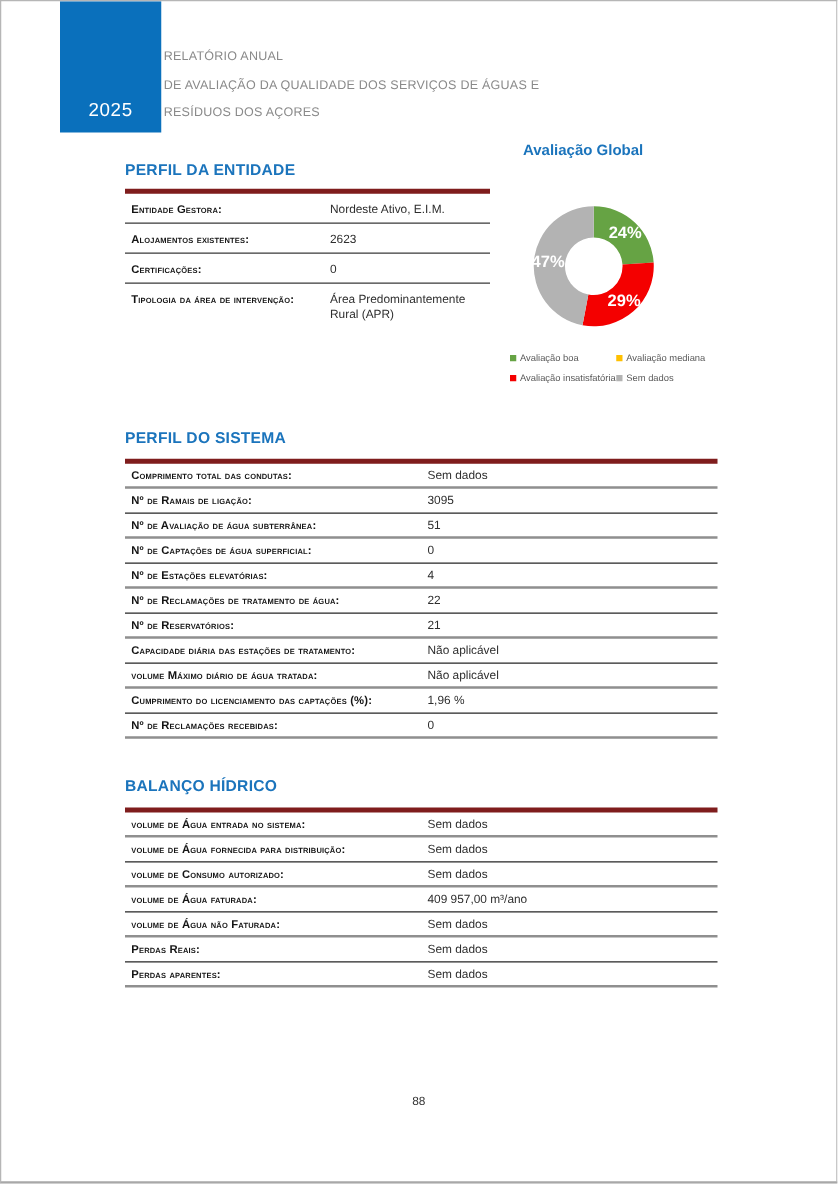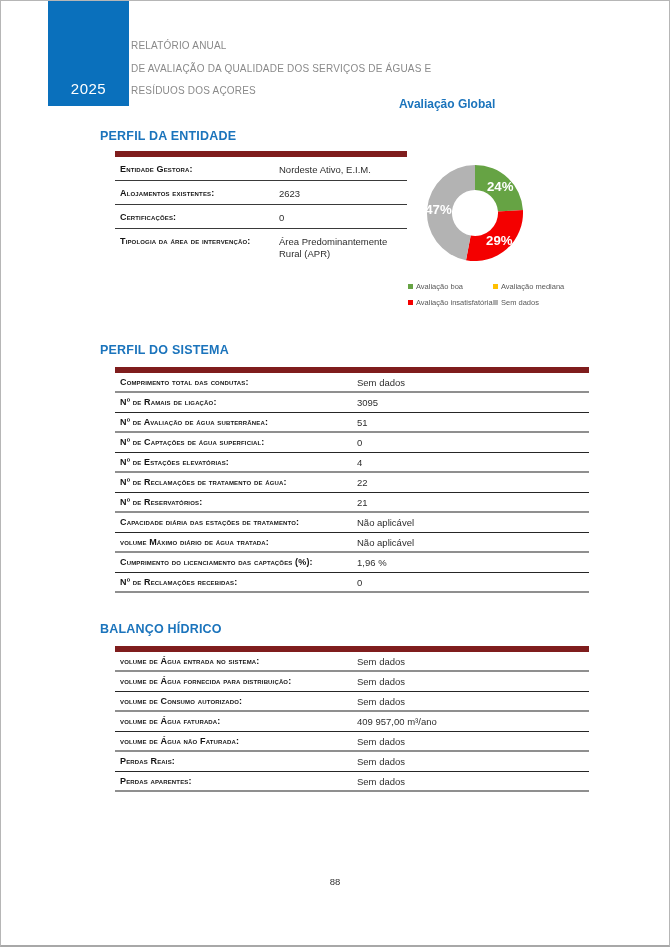--- a/index.html
+++ b/index.html
@@ -28,40 +28,40 @@
   
   .sec{
     position:absolute;margin:0;
     font-size:12.5px;font-weight:bold;color:var(--accent);
     letter-spacing:0.2px;
   }
   .entity-h{left:99px;top:128px;}
   .system-h{left:99px;top:342px;}
   .hydro-h {left:99px;top:621px;}
   
-  .table{position:absolute;border-top:6px solid #7f1d1d;margin-left:15px;}
+  .table{position:absolute;border-top:4px solid #7f1d1d;}
   .entity-t{left:99px;top:150px;width:292px;}
   .system-t{left:99px;top:366px;width:474px;}
   .hydro-t {left:99px;top:645px;width:474px;}
   .trow{display:flex;align-items:flex-start;padding:4px 0 3px;}
   .trow:nth-child(even){border-bottom:1px solid #262626;}
   .trow:nth-child(odd){border-bottom:2px solid #8f8f8f;padding-bottom:2px;}
   .entity-t .trow{padding:7px 0 4px;border-bottom:1.5px solid #3a3a3a;}
   .entity-t .trow:last-child{border-bottom:none;}
   .tlabel{
     font-weight:bold;font-variant:small-caps;font-size:9px;line-height:11.5px;
     color:#141414;padding-left:5px;box-sizing:border-box;flex:none;
     letter-spacing:0.15px;
   }
   .entity-t .tlabel{width:164px;}
   .system-t .tlabel,.hydro-t .tlabel{width:242px;}
   .tvalue{font-size:9.5px;line-height:12px;color:#2e2e2e;flex:1;padding-right:4px;}
   
   .chart-title{
-    position:absolute;left:398px;top:96px;width:135px;text-align:left;
+    position:absolute;left:398px;top:112px;width:135px;text-align:center;
     font-weight:bold;font-size:12px;color:var(--accent);
   }
   #donut{position:absolute;left:425px;top:163px;}
   .slice-label{
     font-family:"Liberation Sans", sans-serif;
     font-size:13.5px;font-weight:bold;fill:#ffffff;text-anchor:middle;
   }
   .legend{
     position:absolute;left:407px;top:281px;
     display:grid;grid-template-columns:85px auto;gap:7px 0;

